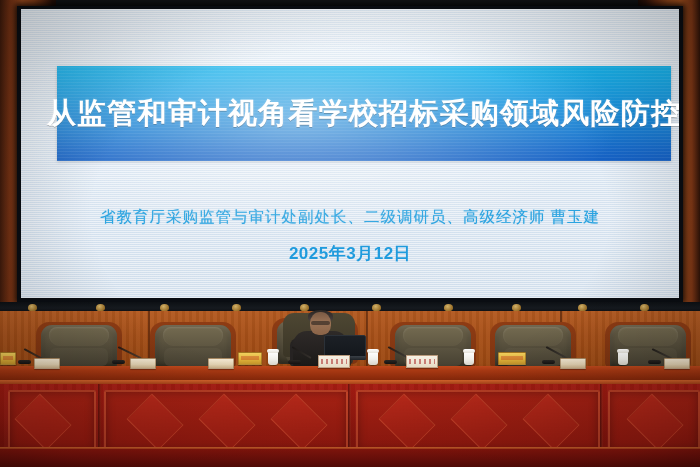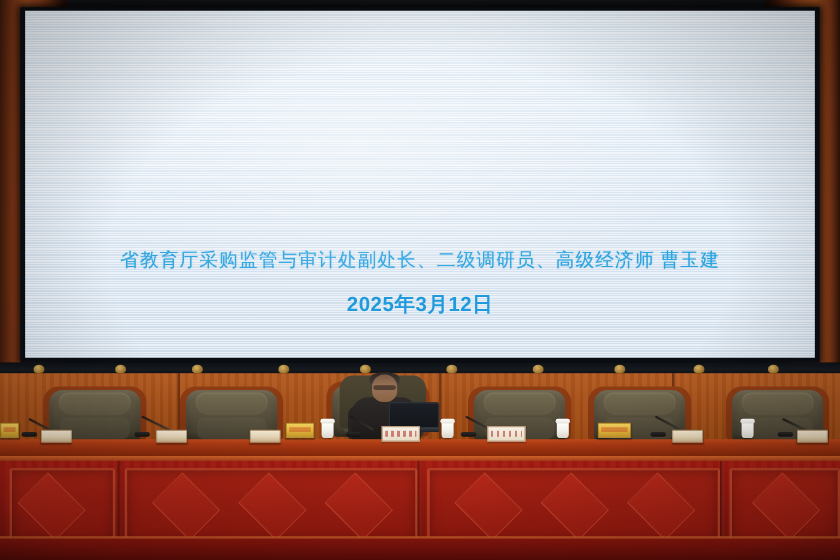--- a/index.html
+++ b/index.html
@@ -284,20 +284,23 @@
 
 <div id="stage">
 
   <div class="wall"></div>
   <div class="wall-mid"></div>
   <div class="wall-right"></div>
 
   <div class="screen-frame"></div>
   <div class="screen">
 
+    <div class="title-band">
+      <div class="title-text">从监管和审计视角看学校招标采购领域风险防控</div>
+    </div>
 
     <div class="subtitle">省教育厅采购监管与审计处副处长、二级调研员、高级经济师 曹玉建</div>
     <div class="datetext">2025年3月12日</div>
 
     <div class="screen-sheen"></div>
   </div>
 
   <div class="ornament-band">
     <div class="orn" style="left:28px"></div>
     <div class="orn" style="left:96px"></div>

